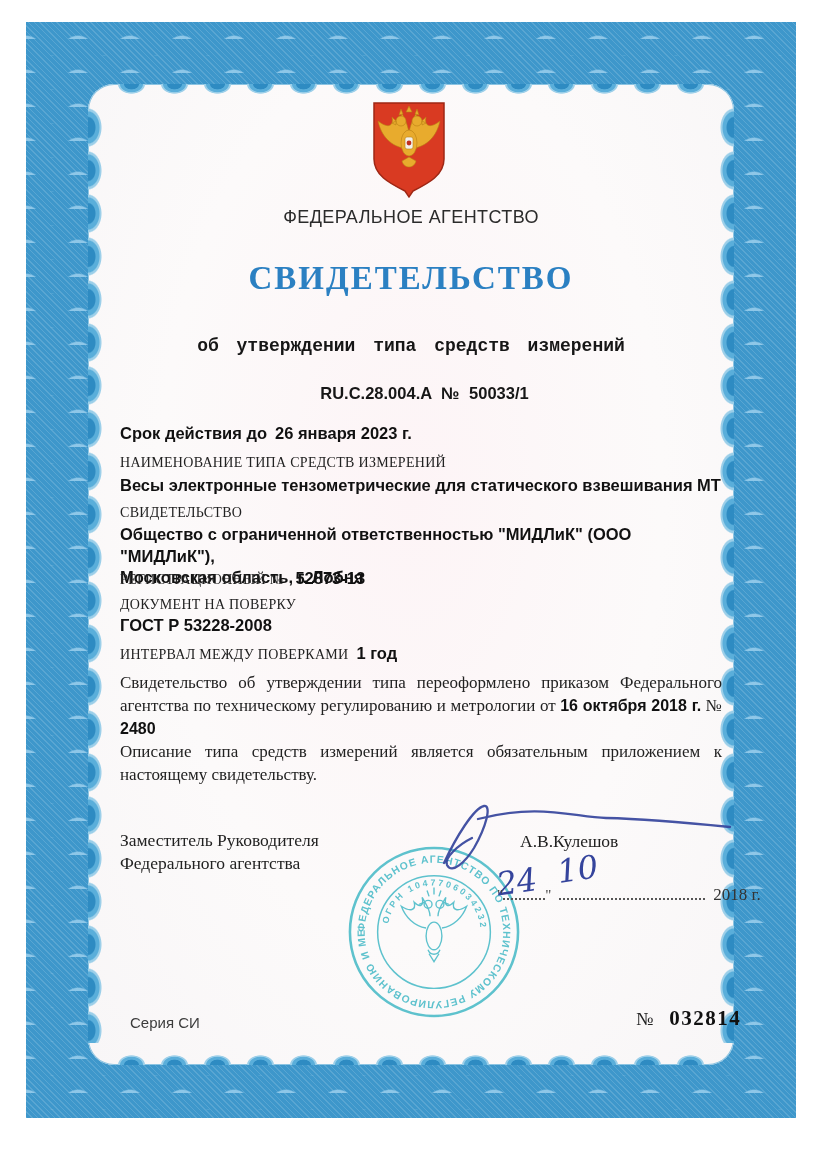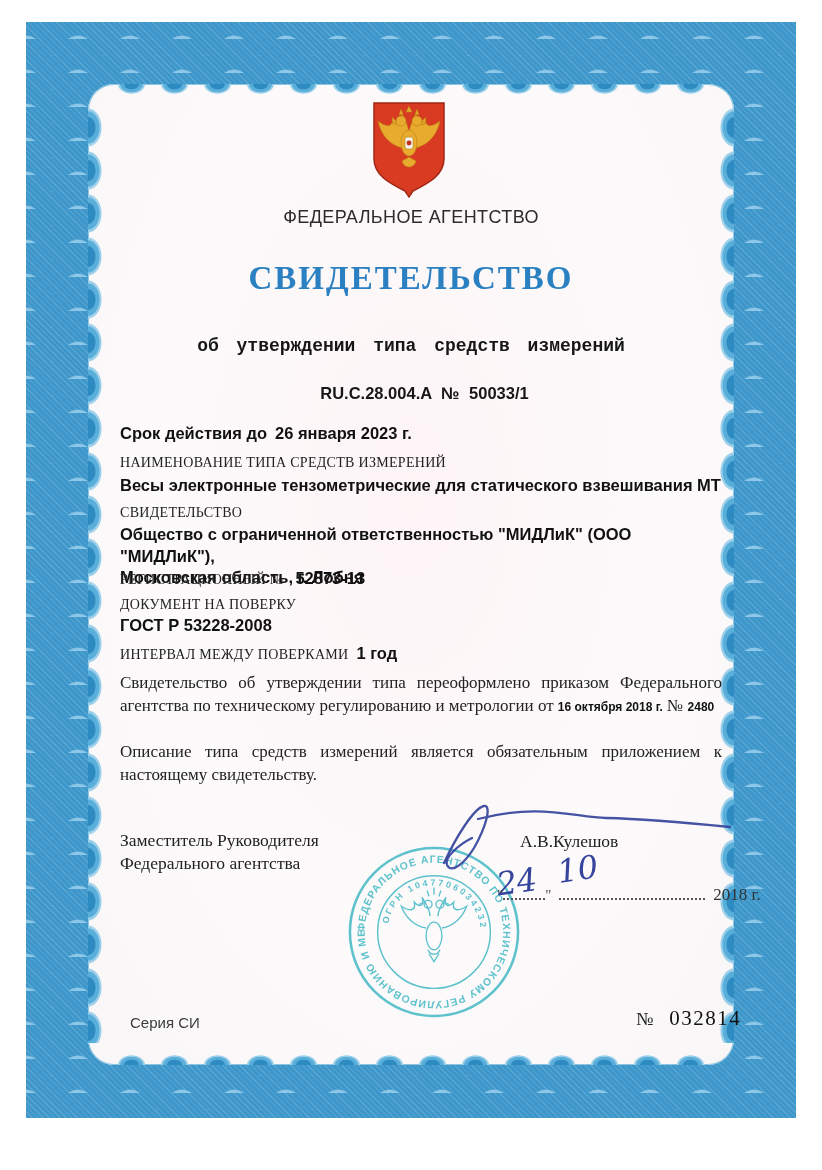--- a/index.html
+++ b/index.html
@@ -48,31 +48,31 @@
   .val{font-family:"Liberation Sans",sans-serif;font-weight:bold;font-size:16.5px;color:#111;
        line-height:21.5px;}
   #validity{top:423px;}
   #f1l{top:455px;} #f1v{top:475px;}
   #f2l{top:505px;} #f2v{top:524px;}
   #reg{top:568px;} #reg .val{margin-left:12px;}
   #docl{top:597px;} #docv{top:615px;}
   #interval{top:643px;} #interval .val{margin-left:8px;}
   #validity .val{margin-left:8px;}
   .para{font-size:17px;line-height:23px;text-align:justify;color:#222;}
-  .para .val{font-size:12px;}
+  .para .val{font-size:16px;}
   #para1{top:671px;} #para2{top:740px;}
   #pos{top:829px;font-size:17.5px;line-height:23px;color:#222;}
   #name{top:831px;left:520px;width:202px;text-align:left;font-size:17.5px;color:#222;}
   #dateline{top:884px;left:497px;font-size:17px;color:#333;white-space:nowrap;}
   .dots{display:inline-block;border-bottom:2px dotted #555;height:14px;vertical-align:baseline;}
   .d1{width:42px;} .d2{width:146px;margin-left:8px;margin-right:8px;}
   .q{font-size:15px;color:#444;}
   #series{left:130px;top:1014px;font-family:"Liberation Sans",sans-serif;font-size:15px;color:#3c3c3c;}
   #certno{left:636px;top:1006px;font-size:18px;color:#222;}
-  #certno .num{font-size:21px;font-weight:normal;letter-spacing:1.5px;margin-left:16px;color:#111;}
+  #certno .num{font-size:21px;font-weight:bold;letter-spacing:1.5px;margin-left:16px;color:#111;}
 
   
   #coat{left:368px;top:99px;}
   #stamp{left:344px;top:843px;opacity:.82;}
   #sig{left:428px;top:793px;}
   #hand{left:486px;top:848px;}
 </style>
 </head>
 <body>
 

